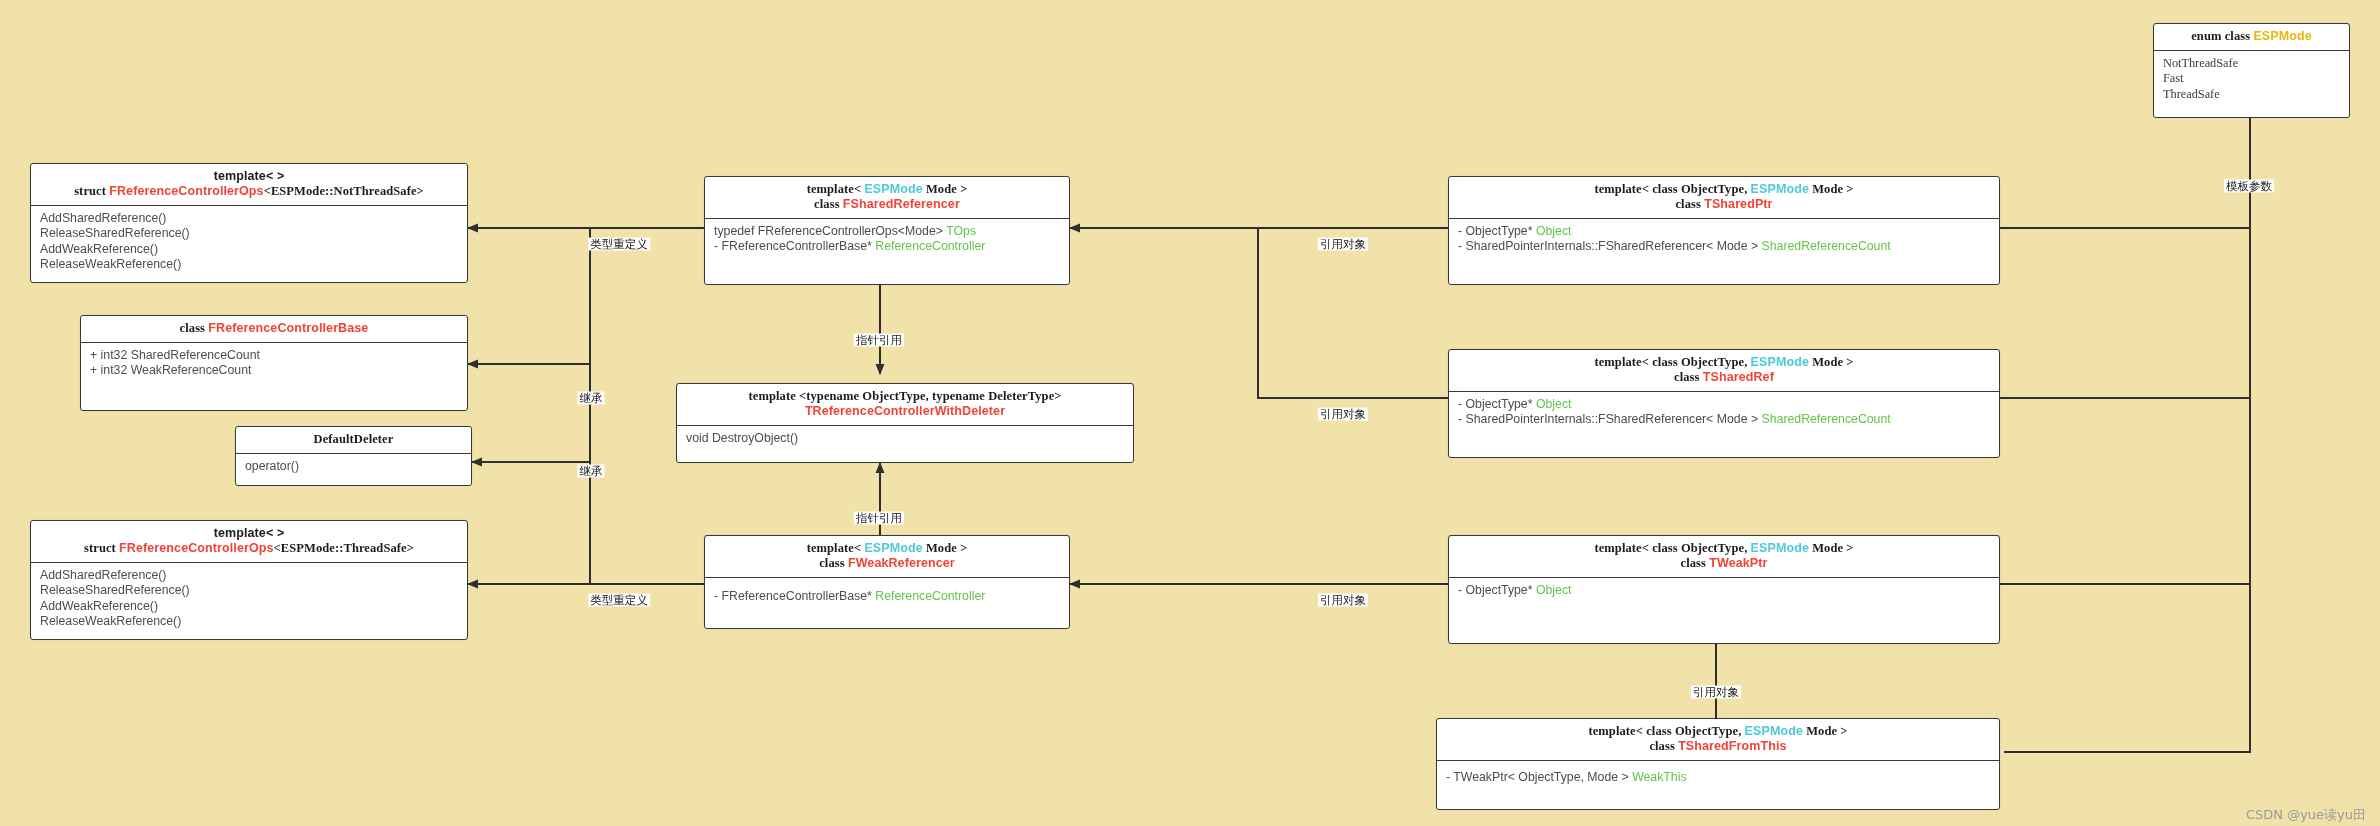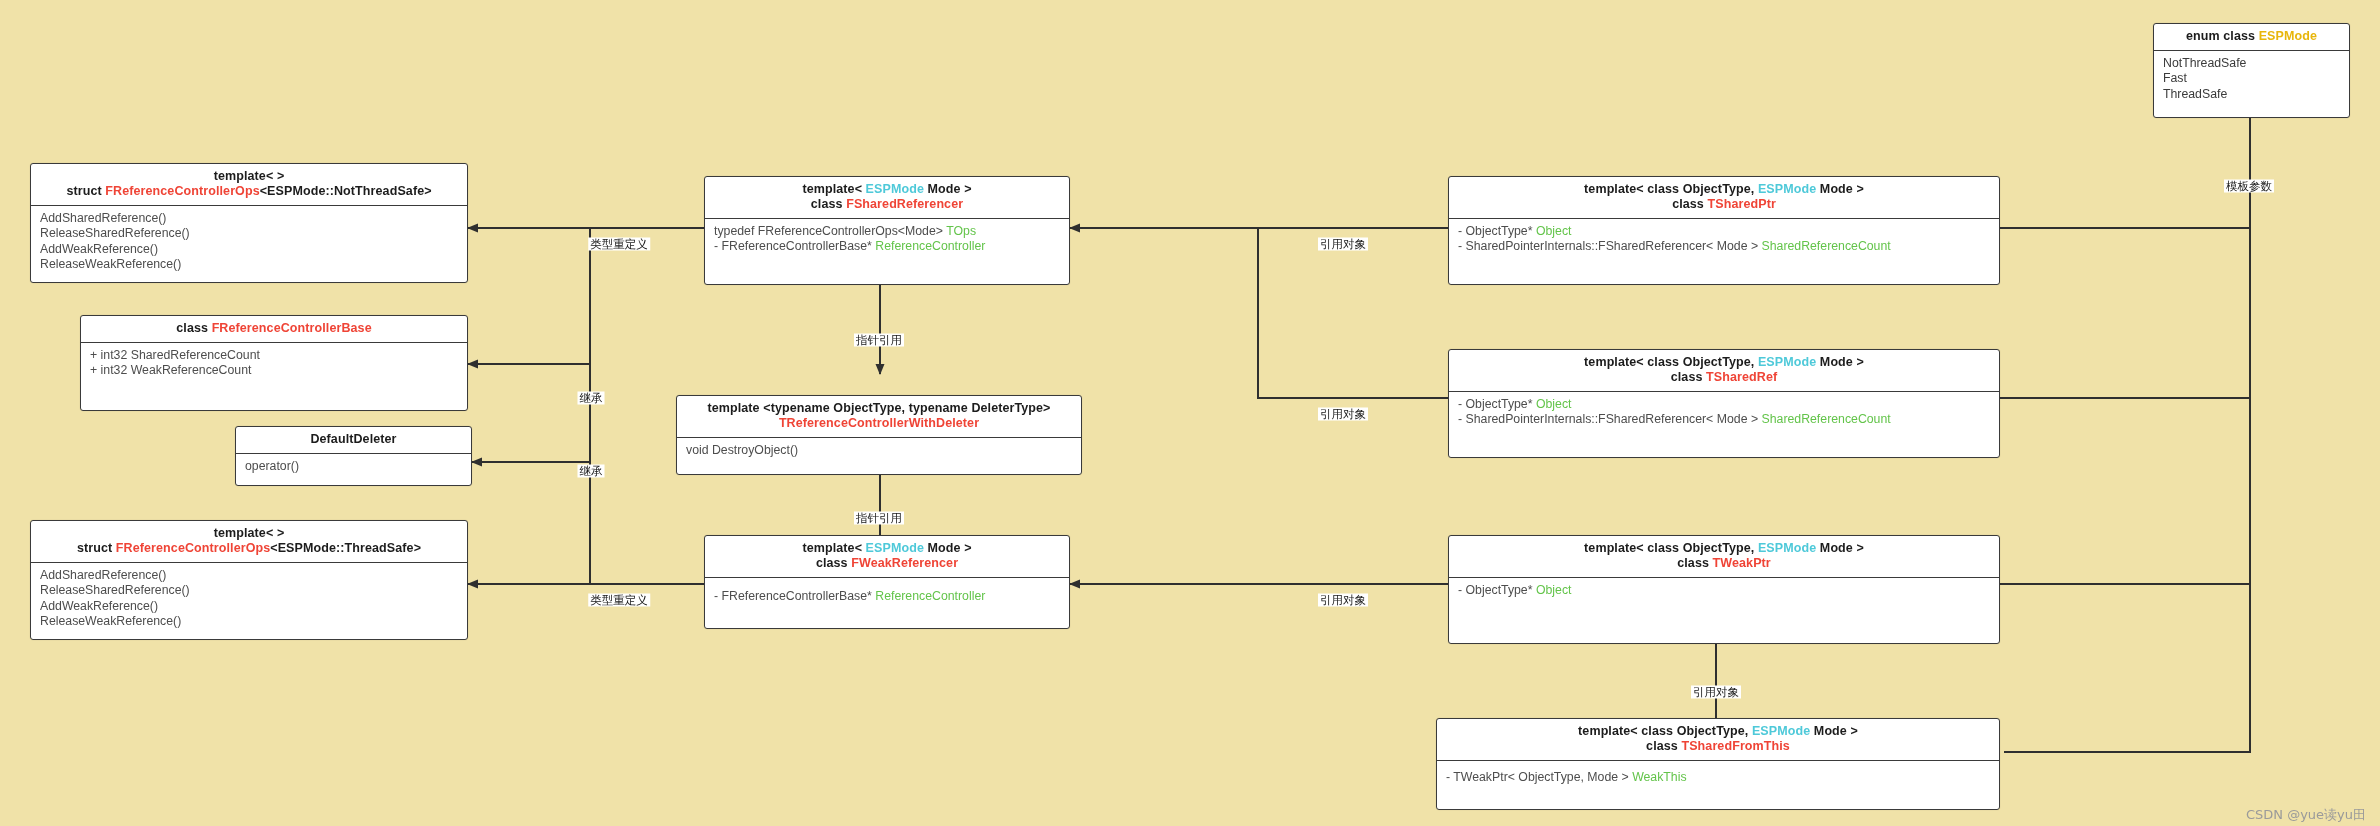--- a/index.html
+++ b/index.html
@@ -36,21 +36,21 @@
     font-size:12.3px;
     line-height:15.4px;
     color:#4d4d4d;
     white-space:nowrap;
   }
   .uml .body .row{display:block;}
   .red{color:#ef4436;}
   .cyan{color:#4ec9d9;}
   .green{color:#63c44a;}
   .yellow{color:#e8b60c;}
-  .dark{color:#1c1c1c;}
+  .dark{color:#1c1c1c;font-family:Liberation Serif, serif;}
 
   .edge-label{
     position:absolute;
     background:#ffffff;
     color:#1a1a1a;
     font-size:11.5px;
     line-height:13px;
     padding:0 2px;
     font-family:"DejaVu Sans","Liberation Sans",sans-serif;
     white-space:nowrap;
@@ -159,21 +159,21 @@
     <div class="hdr">
       <span class="dark">template&lt; </span><span class="cyan">ESPMode</span><span class="dark"> Mode &gt;</span><br>
       <span class="dark">class </span><span class="red">FSharedReferencer</span>
     </div>
     <div class="body">
       <span class="row"><span>typedef FReferenceControllerOps&lt;Mode&gt; </span><span class="green">TOps</span></span>
       <span class="row"><span>- FReferenceControllerBase* </span><span class="green">ReferenceController</span></span>
     </div>
   </div>
 
-  <div class="uml" style="left:676px;top:395px;width:406px;height:80px;">
+  <div class="uml" style="left:676px;top:383px;width:458px;height:80px;">
     <div class="hdr">
       <span class="dark">template &lt;typename ObjectType, typename DeleterType&gt;</span><br>
       <span class="red">TReferenceControllerWithDeleter</span>
     </div>
     <div class="body">
       <span class="row">void DestroyObject()</span>
     </div>
   </div>
 
   <div class="uml" style="left:704px;top:535px;width:366px;height:94px;">
@@ -225,21 +225,21 @@
     </div>
     <div class="body" style="padding-top:9px;">
       <span class="row"><span>- TWeakPtr&lt; ObjectType, Mode &gt; </span><span class="green">WeakThis</span></span>
     </div>
   </div>
 
   <div class="uml" style="left:2153px;top:23px;width:197px;height:95px;">
     <div class="hdr">
       <span class="dark">enum class </span><span class="yellow">ESPMode</span>
     </div>
-    <div class="body" style="color:#3b3b3b;">
+    <div class="body" style="color:#3b3b3b;font-family:Liberation Serif, serif;">
       <span class="row">NotThreadSafe</span>
       <span class="row">Fast</span>
       <span class="row">ThreadSafe</span>
     </div>
   </div>
 
   <div class="edge-label" style="left:619px;top:228px;">类型重定义</div>
   <div class="edge-label" style="left:619px;top:584px;">类型重定义</div>
   <div class="edge-label" style="left:591px;top:382px;">继承</div>
   <div class="edge-label" style="left:591px;top:455px;">继承</div>

